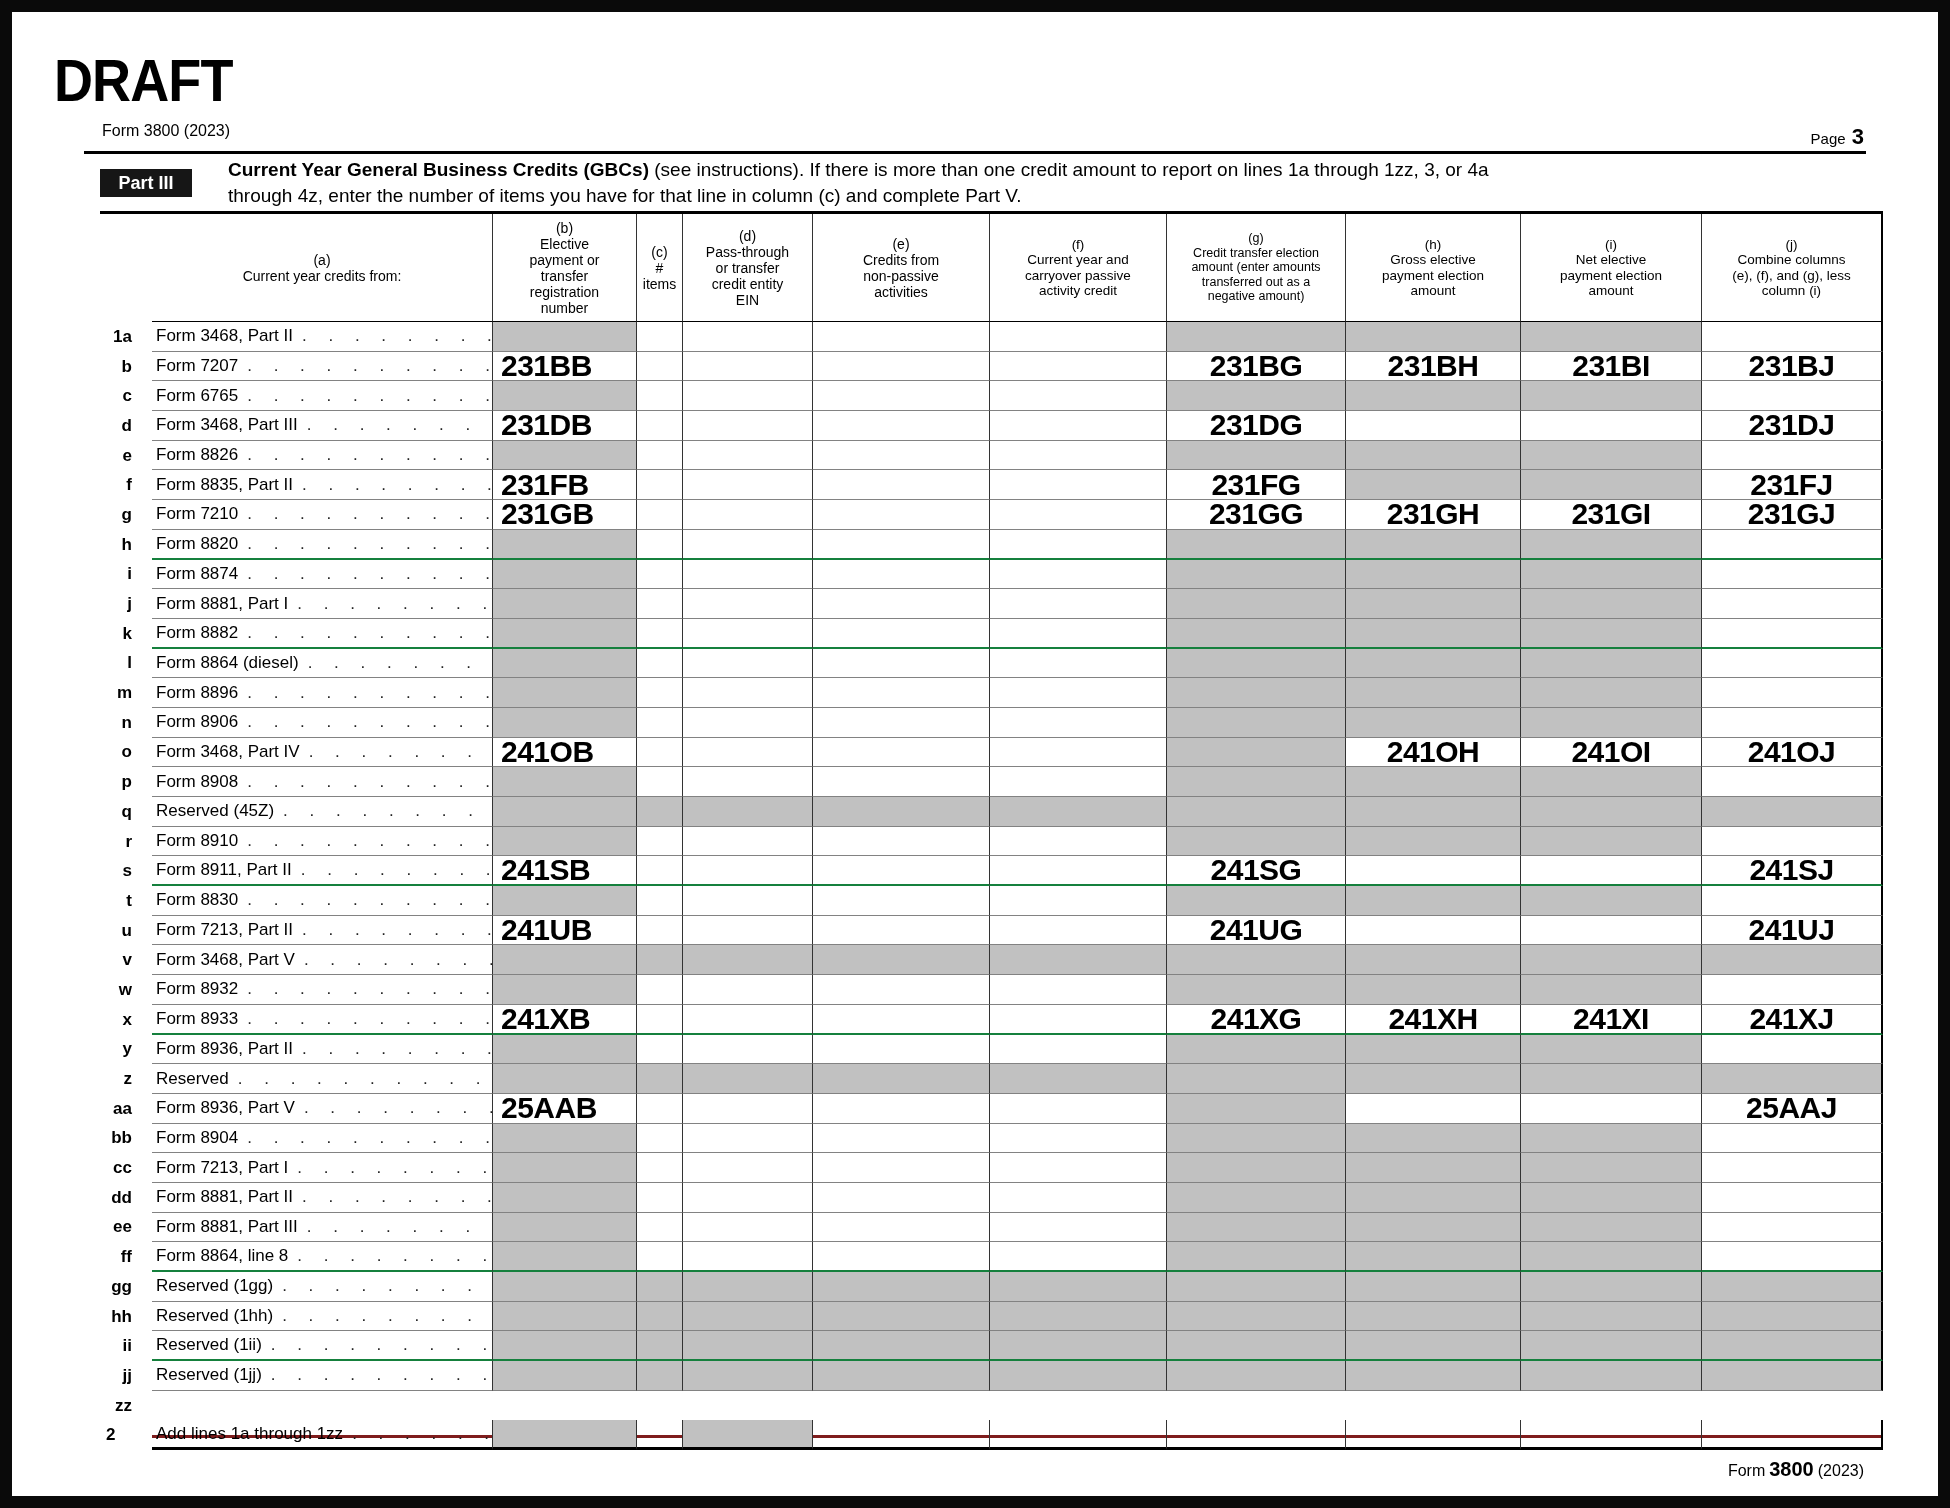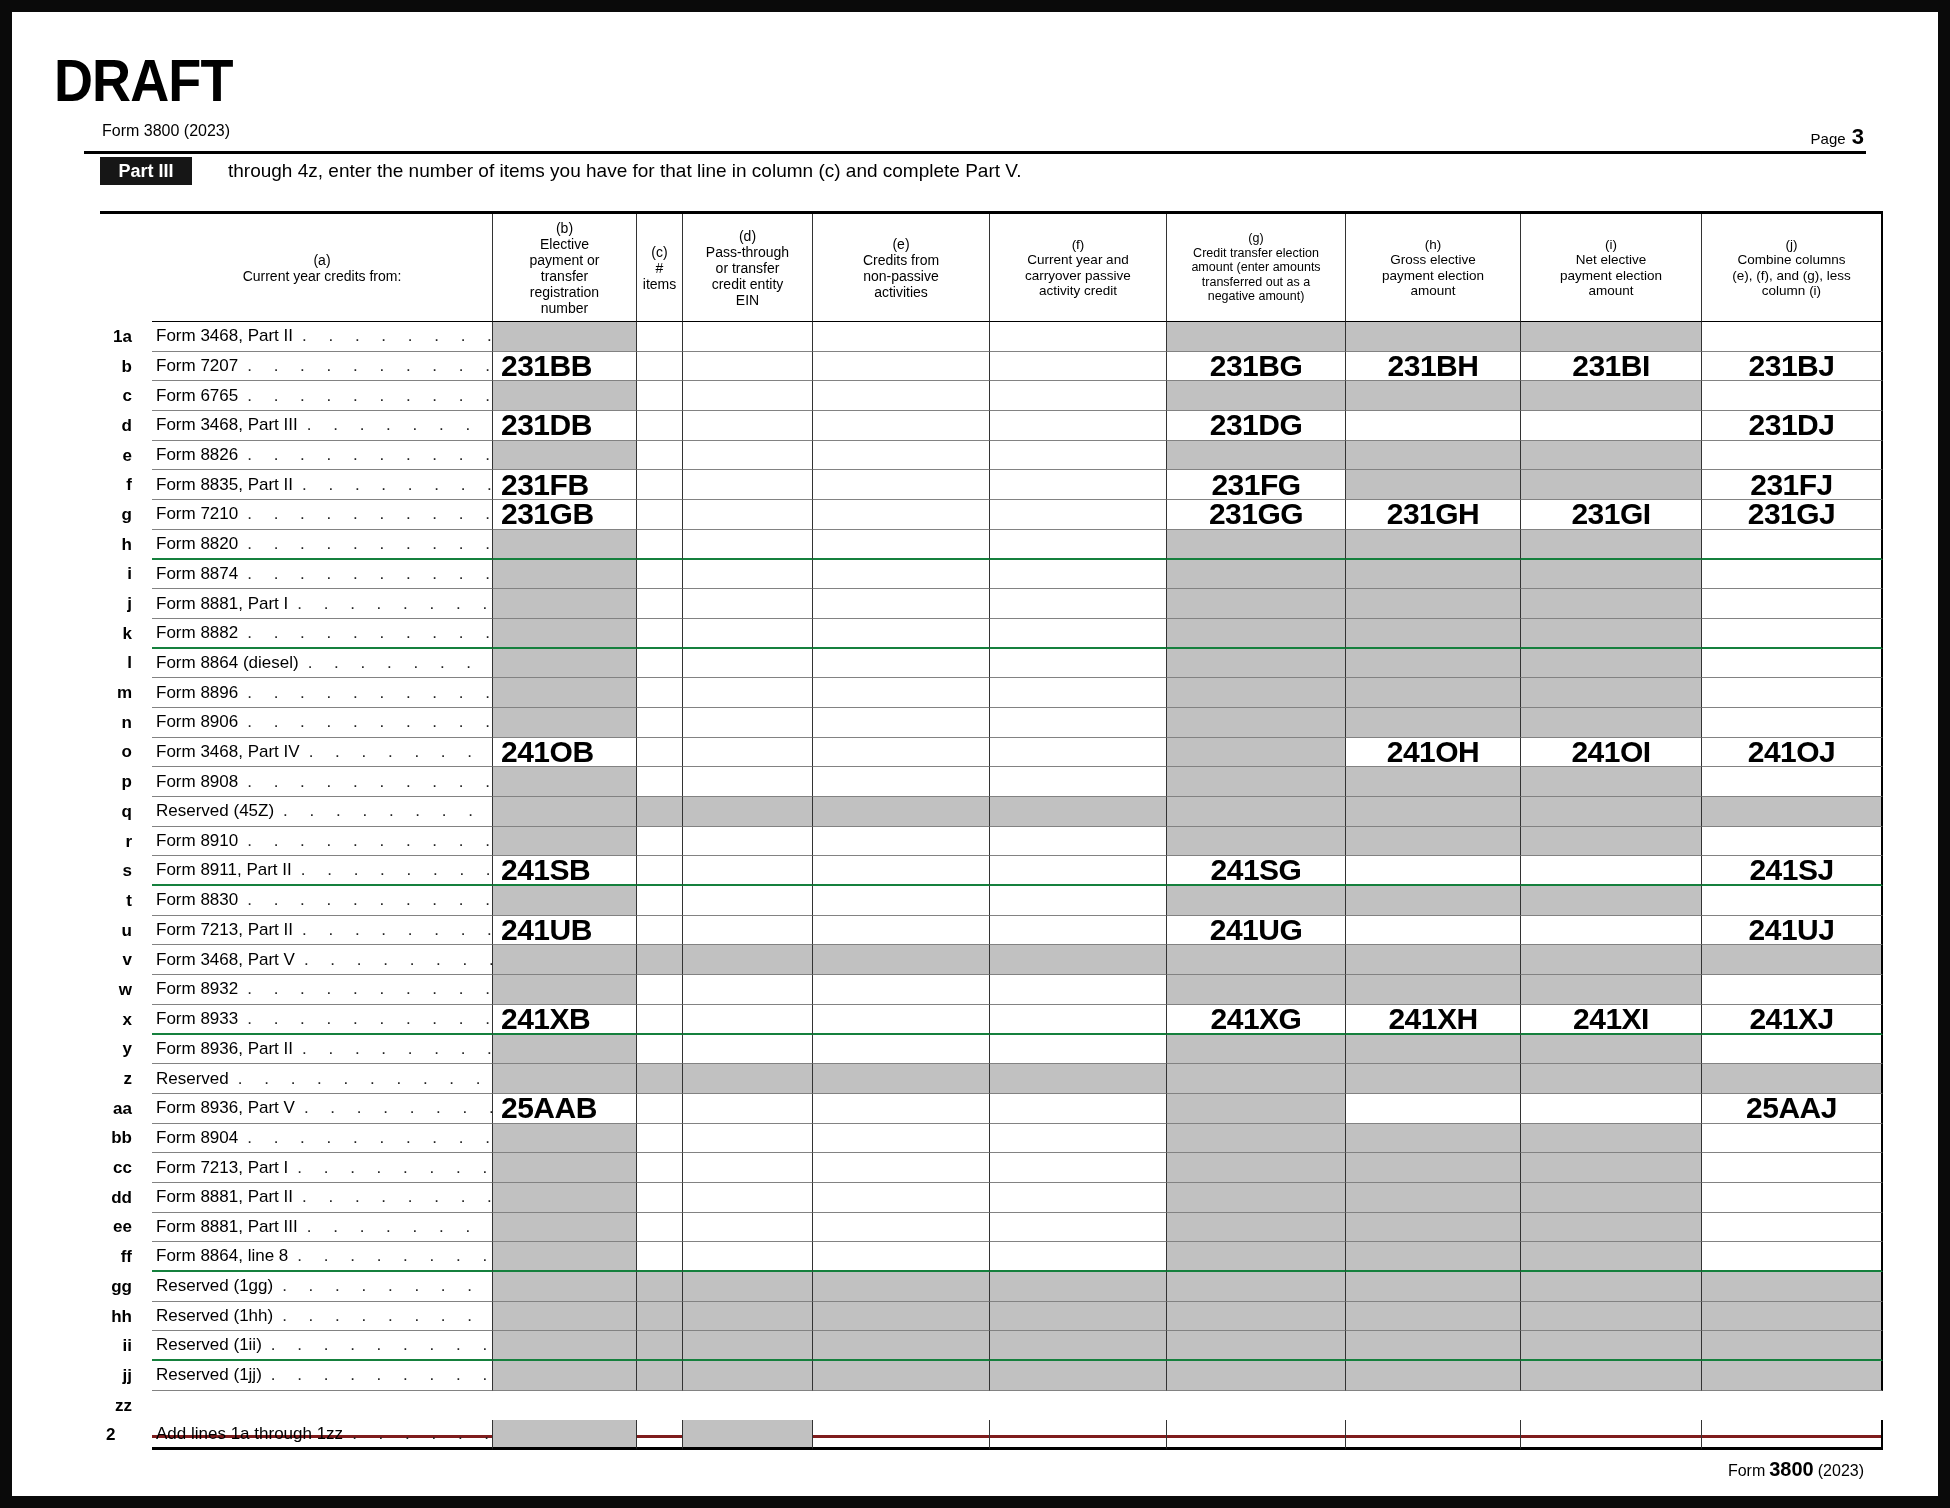--- a/index.html
+++ b/index.html
@@ -85,20 +85,21 @@
 
   <div class="form-id-top">Form 3800 (2023)</div>
 
   <div class="page-num"><span>Page</span> <b>3</b></div>
 
   <div class="rule1"></div>
 
   <div class="part3-bar">
     <div class="p3box">Part III</div>
     <div class="instr">
+      <div><b>Current Year General Business Credits (GBCs)</b><span> (see instructions). If there is more than one credit amount to report on lines 1a through 1zz, 3, or 4a</span></div>
       <div>through 4z, enter the number of items you have for that line in column (c) and complete Part V.</div>
     </div>
   </div>
 
   <div class="table">
       <div class="hc gutter"></div>
       <div class="hc col-a">
         <div>(a)</div>
         <div>Current year credits from:</div>
       </div>

